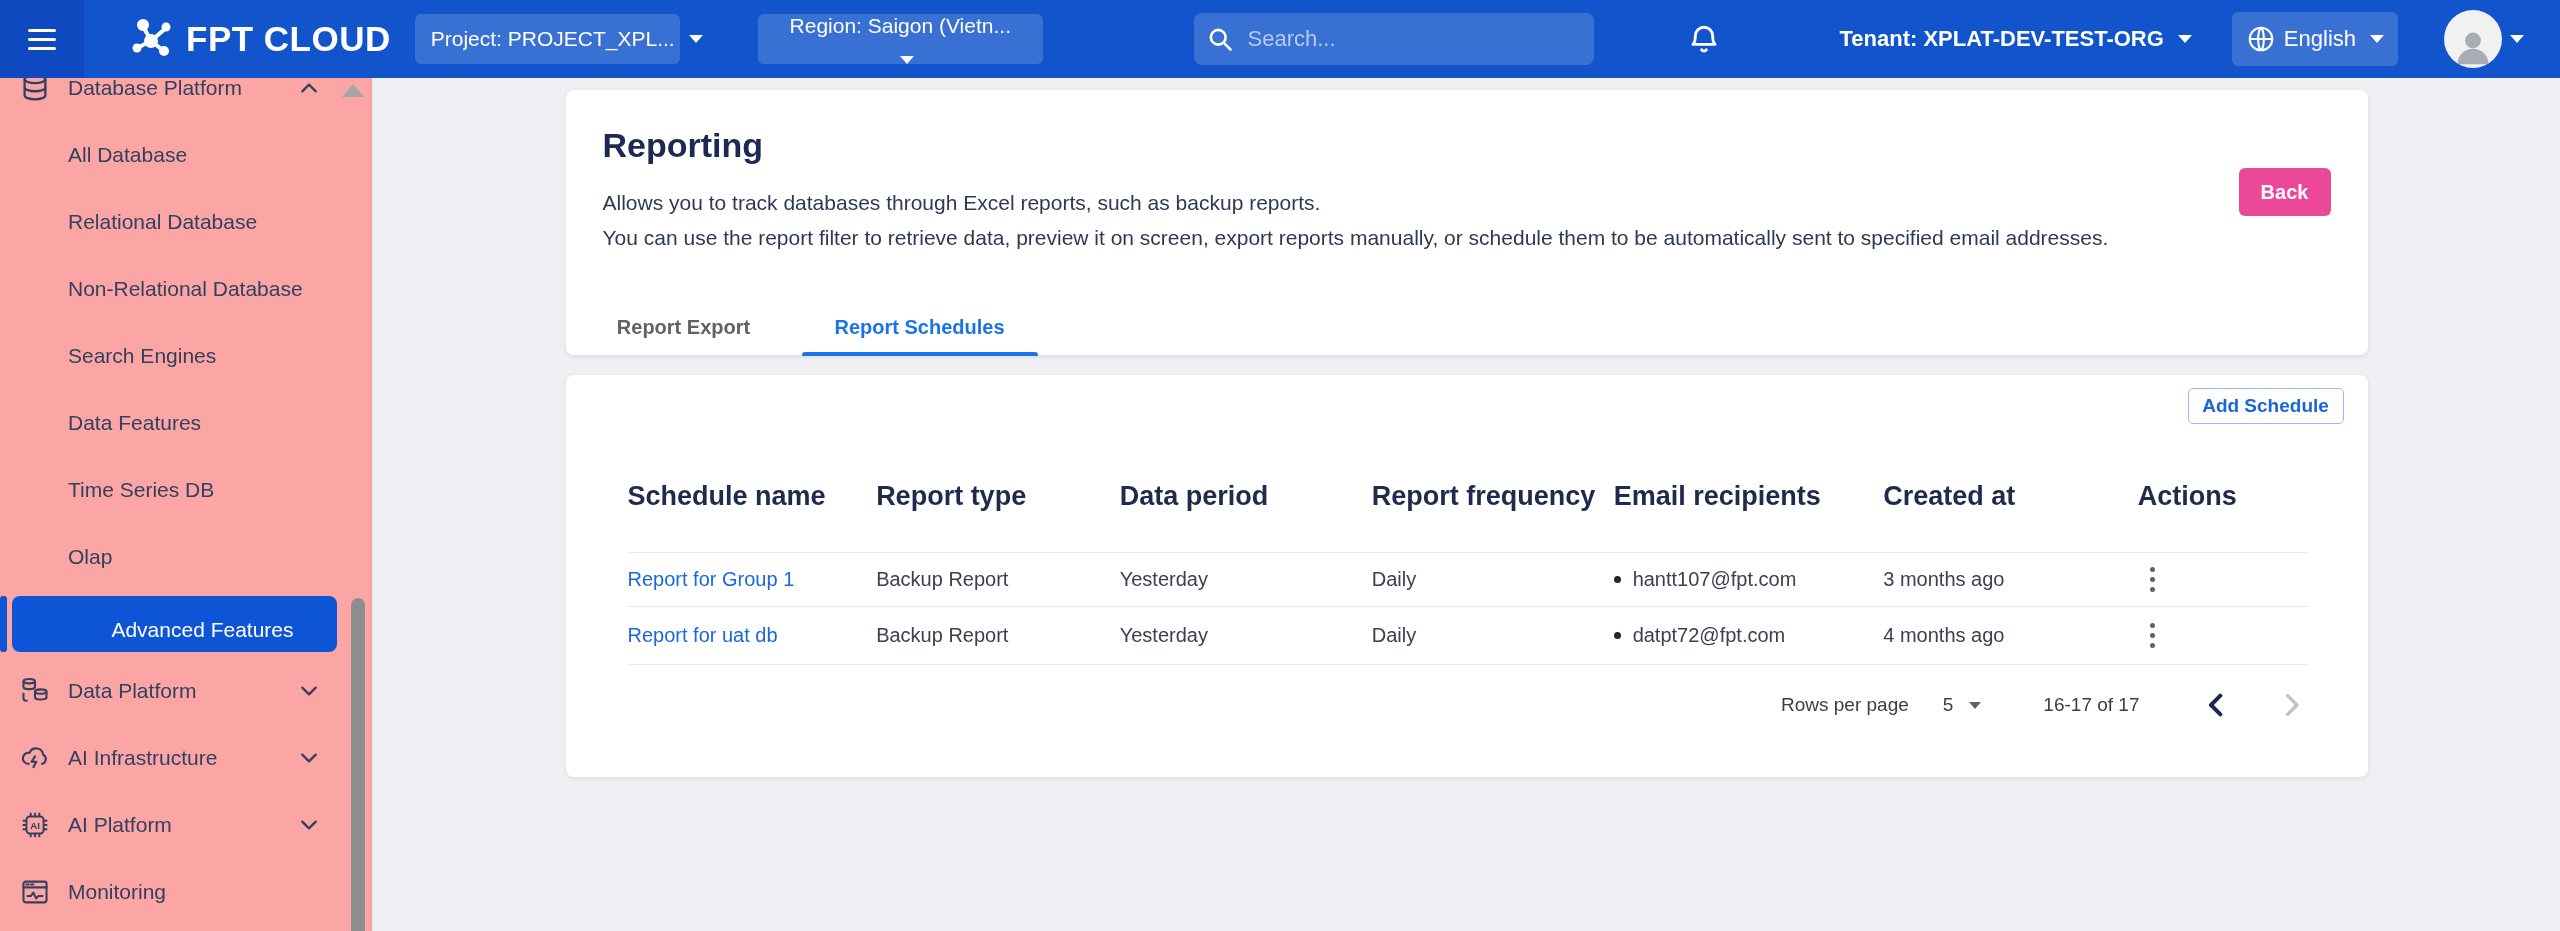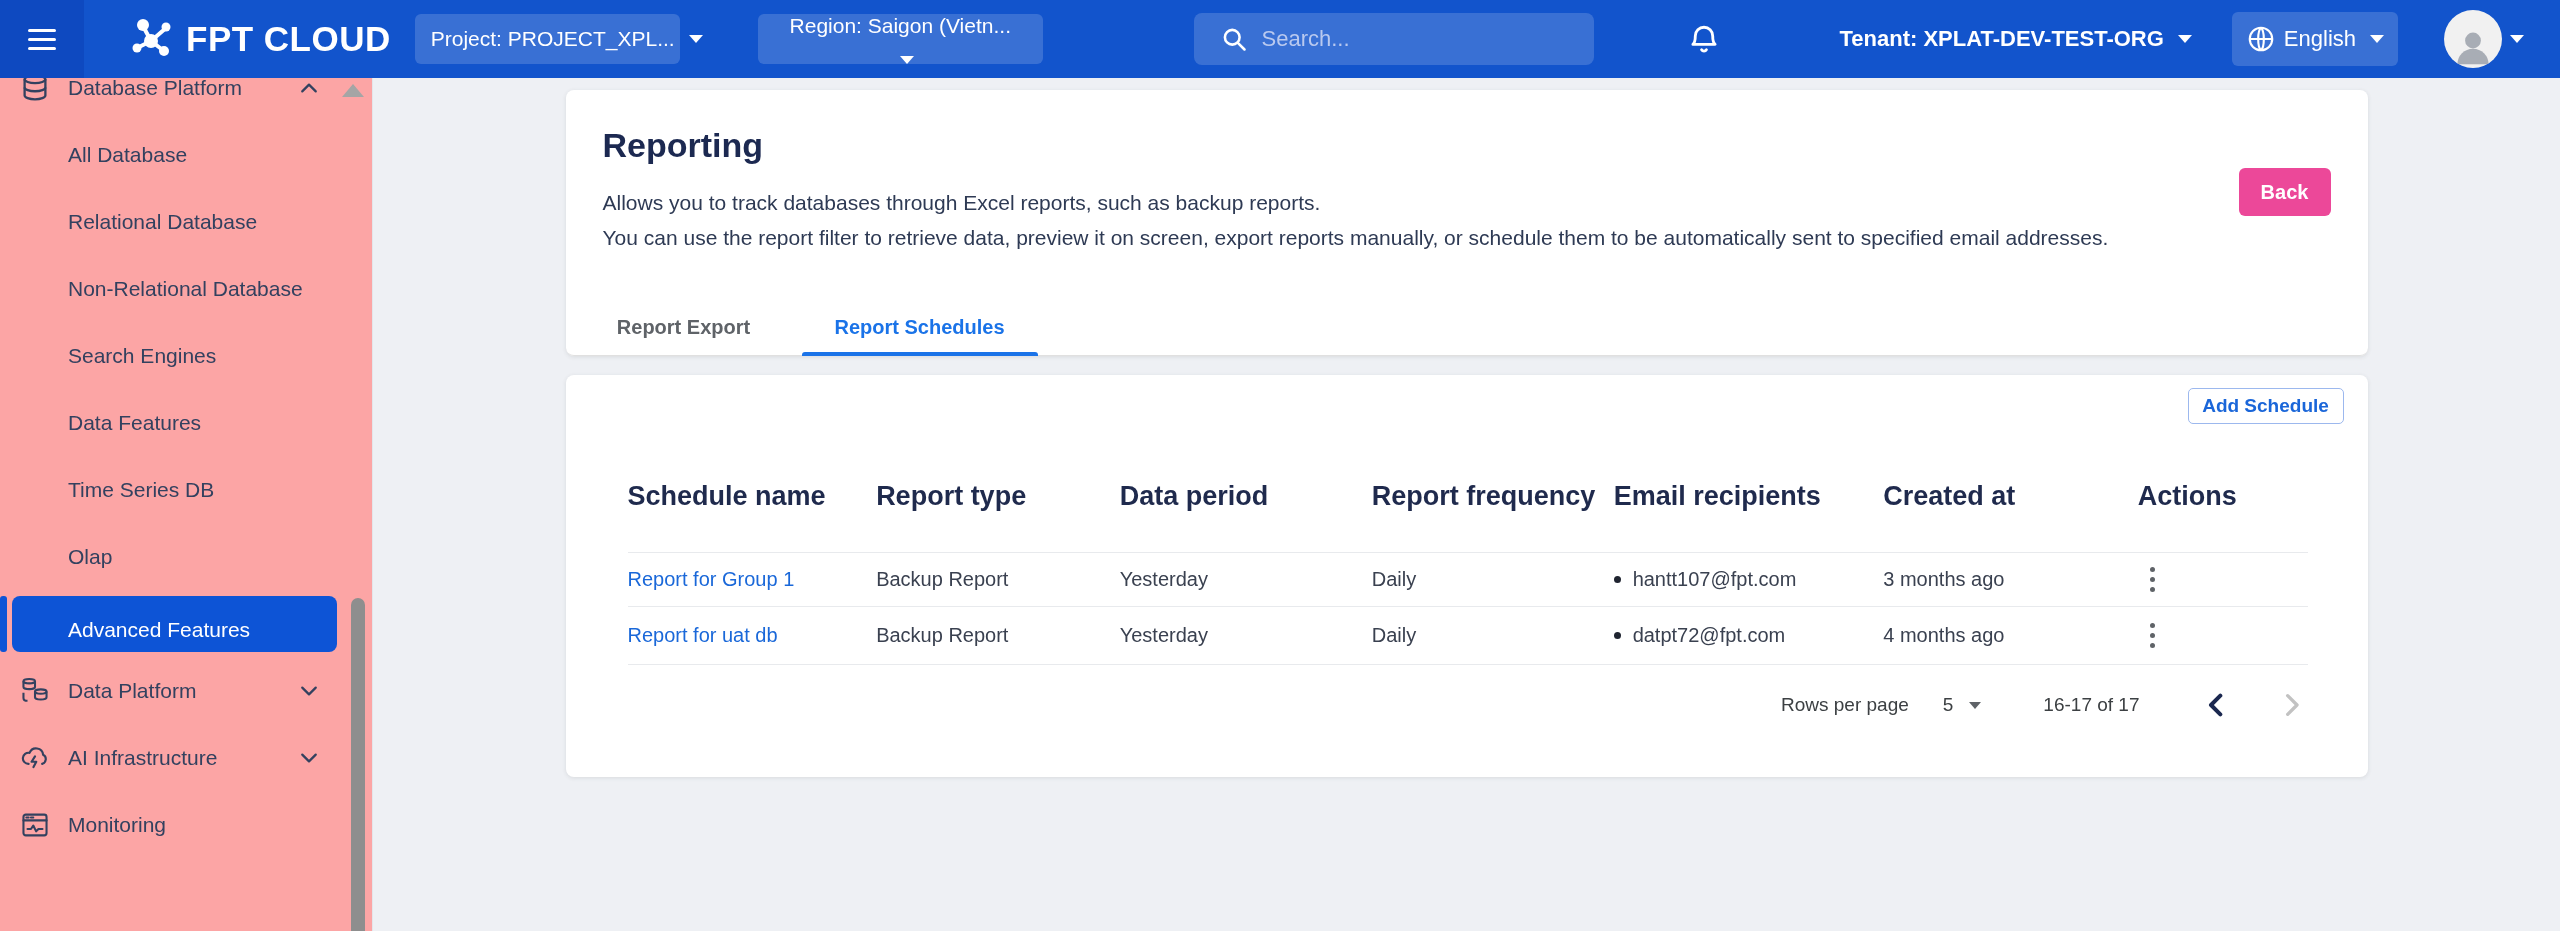--- a/index.html
+++ b/index.html
@@ -27,21 +27,21 @@
     padding:0 16px; font-size:21px; cursor:pointer; flex:0 0 auto; white-space:nowrap;
   }
   .pill-project { width:265px; margin-left:24px; }
   .pill-region  { width:285px; margin-left:78px;flex-direction:column; }
   .caret-down {
     width:0; height:0; border-left:7px solid transparent; border-right:7px solid transparent;
     border-top:8px solid #fff; margin-left:14px; flex:0 0 auto;
   }
   .search-box {
     margin-left:auto; width:400px; height:52px; background:rgba(255,255,255,0.17);
-    border-radius:8px; display:flex; align-items:center; padding:0 26px; flex:0 0 auto;
+    border-radius:8px; display:flex; align-items:center; padding:0 12px; flex:0 0 auto;
   }
   .search-box input {
     background:transparent; border:none; outline:none; color:#fff;
     font-size:22px; margin-left:12px; width:320px; font-family:"Liberation Sans", sans-serif;
   }
   .search-box input::placeholder { color:#b9c9ef; }
   .bell-btn { margin-left:92px; cursor:pointer; flex:0 0 auto; display:flex; }
   .tenant { display:flex; align-items:center; margin-left:118px; font-size:22px; font-weight:bold; cursor:pointer; flex:0 0 auto; white-space:nowrap; }
   .lang-box {
     margin-left:40px; background:rgba(255,255,255,0.17); border-radius:6px; height:54px;
@@ -64,21 +64,21 @@
   .side-item {
     height:67px; display:flex; align-items:center; padding:0 20px;
     font-size:21px; color:#33415f; cursor:pointer; white-space:nowrap;
   }
   .side-item .s-icon { width:30px; height:30px; margin-right:18px; flex:0 0 auto; display:flex; }
   .side-item .s-label { flex:1; }
   .side-item .s-chev { margin-right:34px; display:flex; flex:0 0 auto; }
   .side-sub { padding-left:68px; }
   .side-item.active {
     height:56px; margin:5.5px 35px 5.5px 12px; background:#0d54d6; border-radius:8px;
-    color:#fff; padding:12px 0 0 56px; position:relative; font-weight:normal;
+    color:#fff; padding:12px 0 0 56px; position:relative; font-weight:normal;justify-content:center;
   }
   .active-indicator {
     position:absolute; left:-12px; top:0; width:7px; height:100%;
     background:#0d54d6; border-radius:3px;
   }
   .scroll-up-arrow {
     position:absolute; top:6px; right:8px; width:0; height:0; cursor:pointer;
     border-left:11px solid transparent; border-right:11px solid transparent;
     border-bottom:13px solid #a5a5a5;
   }
@@ -304,20 +304,35 @@
           </svg>
         </span>
         <span class="s-label">AI Infrastructure</span>
         <span class="s-chev">
           <svg width="18" height="12" viewBox="0 0 16 10" fill="none" stroke="#33415f" stroke-width="2" stroke-linecap="round" stroke-linejoin="round">
               <path d="M2 2l6 6 6-6"></path>
             </svg>
         </span>
       </div>
 
+      <div class="side-item">
+        <span class="s-icon">
+          <svg width="30" height="30" viewBox="0 0 28 28" fill="none" stroke="#33415f" stroke-width="1.8">
+            <rect x="6" y="6" width="16" height="16" rx="3"></rect>
+            <path d="M10 6V2.5M14 6V2.5M18 6V2.5M10 25.5V22M14 25.5V22M18 25.5V22M6 10H2.5M6 14H2.5M6 18H2.5M25.5 10H22M25.5 14H22M25.5 18H22"></path>
+            <text x="14" y="17.5" font-size="9" font-weight="bold" text-anchor="middle" fill="#33415f" stroke="none" font-family="Liberation Sans, sans-serif">AI</text>
+          </svg>
+        </span>
+        <span class="s-label">AI Platform</span>
+        <span class="s-chev">
+          <svg width="18" height="12" viewBox="0 0 16 10" fill="none" stroke="#33415f" stroke-width="2" stroke-linecap="round" stroke-linejoin="round">
+              <path d="M2 2l6 6 6-6"></path>
+            </svg>
+        </span>
+      </div>
 
       <div class="side-item">
         <span class="s-icon">
           <svg width="30" height="30" viewBox="0 0 26 26" fill="none" stroke="#33415f" stroke-width="1.8" stroke-linecap="round" stroke-linejoin="round">
             <rect x="3" y="4" width="20" height="18" rx="2"></rect>
             <path d="M3 9h20"></path>
             <path d="M5.5 6.5h2M9.5 6.5h2"></path>
             <path d="M6.5 16.5h3l2-3 2.5 5 2-2h3.5"></path>
           </svg>
         </span>

